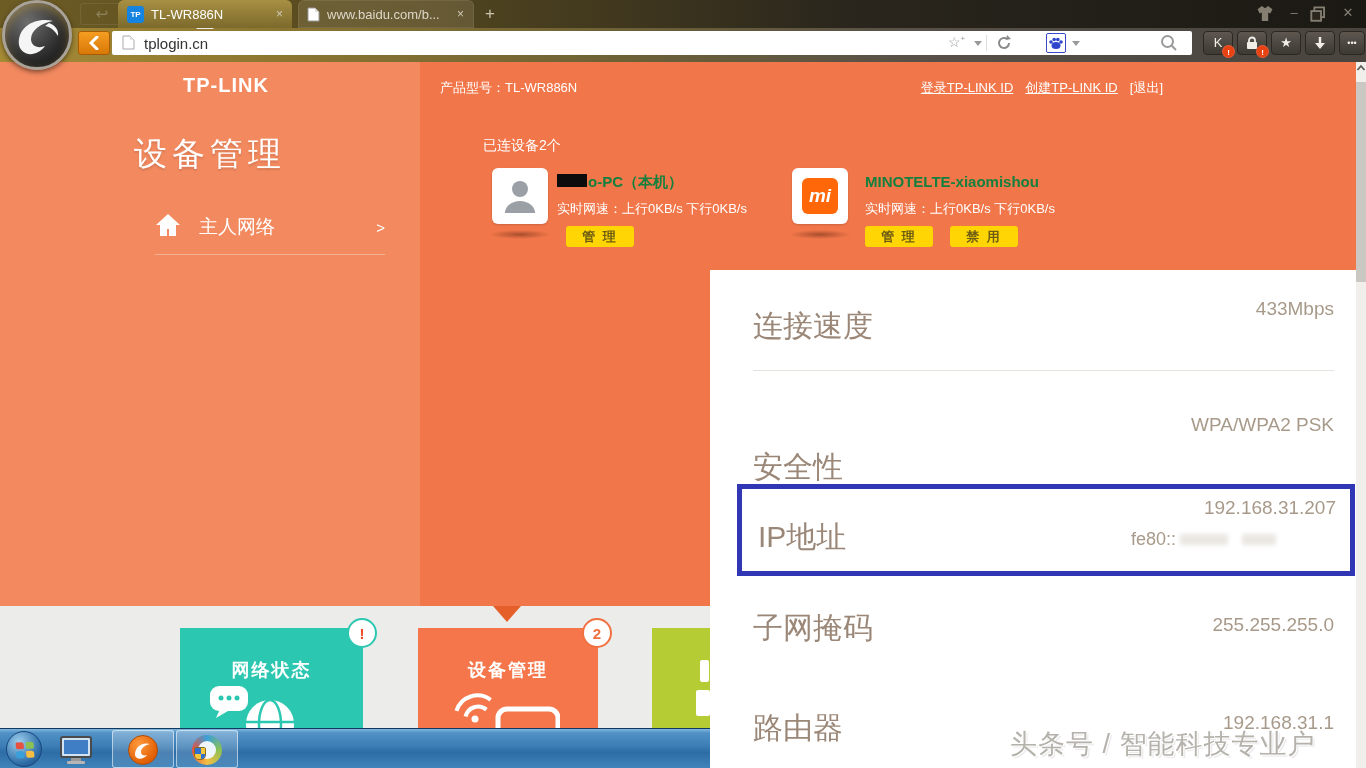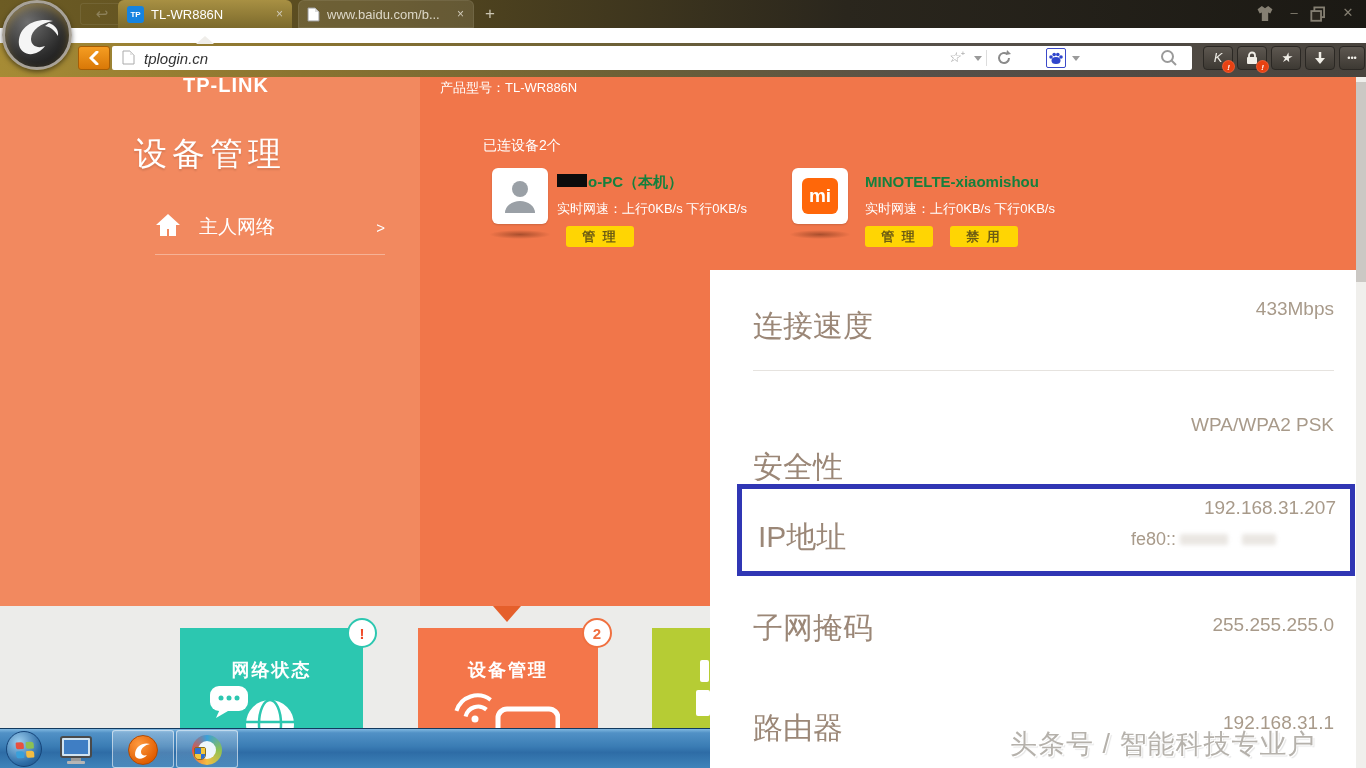--- a/index.html
+++ b/index.html
@@ -17,22 +17,22 @@
   .tab.inactive { left:298px; width:176px; background:rgba(215,205,165,.16); border:1px solid rgba(255,255,255,.08); }
   .tab-title { font-size:13px; color:#fff; white-space:nowrap; overflow:hidden; flex:1; margin-left:7px; }
   .tab.inactive .tab-title { color:#ddd8c8; }
   .tab-close { font-size:12px; color:#cfc9b8; margin:0 9px; cursor:default; }
   .tp-fav { width:17px; height:17px; margin-left:9px; border-radius:3px; background:#1583e0; color:#fff;
     font-size:8px; font-weight:bold; text-align:center; line-height:17px; flex:0 0 auto; }
   .newtab { left:480px; top:4px; width:20px; height:20px; color:#cbc5b2; font-size:17px; text-align:center; line-height:20px; }
   .tab-notch { left:196px; top:21px; width:0; height:0; border-left:9px solid transparent;
     border-right:9px solid transparent; border-bottom:8px solid #efede9; }
   .winbtn { top:5px; height:17px; color:#857f72; font-size:13px; text-align:center; line-height:16px; }
-  #toolbar { left:0; top:43px; width:1366px; height:34px; z-index:19;
-    background:linear-gradient(90deg,#a68b35 0%,#8a7430 22%,#6d6136 45%,#565049 68%,#49443e 100%);font-style:italic; }
+  #toolbar { left:0; top:28px; width:1366px; height:34px; z-index:19;
+    background:linear-gradient(90deg,#a68b35 0%,#8a7430 22%,#6d6136 45%,#565049 68%,#49443e 100%); }
   .backbtn { left:78px; top:3px; width:32px; height:24px; border-radius:3px;
     background:linear-gradient(#f59d22,#d97807); border:1px solid #a85d04; }
   .backbtn svg { display:block; margin:4px auto; }
   .urlbar { left:112px; top:3px; width:1080px; height:24px; background:#fff; border-radius:2px; }
   .url-ico { top:4px; }
   .star-add { left:946px; top:3px; color:#9a9a9a; font-size:14px; }
   .caret { width:0; height:0; border-left:4px solid transparent; border-right:4px solid transparent;
     border-top:5px solid #9a9a9a; }
   .paw-box { left:1046px; top:2px; width:20px; height:20px; border:1px solid #3b49c9; border-radius:2px; }
   .actbtn { top:3px; width:30px; height:24px; border-radius:4px; border:1px solid #2b2824;
@@ -113,20 +113,25 @@
 <body>
 
 <div id="screen">
 
   <div id="page" class="abs">
     <div class="abs side-bg"></div>
     <div class="abs main-bg"></div>
 
     <div class="abs brand">TP-LINK</div>
     <div class="abs model">产品型号：TL-WR886N</div>
+    <div class="abs acct">
+      <span class="lnk">登录TP-LINK ID</span>
+      <span class="lnk">创建TP-LINK ID</span>
+      <span>[退出]</span>
+    </div>
 
     <div class="abs side-title">设备管理</div>
 
     <div class="abs menu-row" style="top:152px;">
       <span class="menu-ico">
         <svg width="26" height="24" viewBox="0 0 26 24">
             <path d="M13 1 L1 12 h4 v11 h7 v-7 h2 v7 h7 V12 h4 Z" fill="#fff"></path>
           </svg>
       </span>
       <span>主人网络</span>
@@ -142,21 +147,21 @@
           <path d="M13 45 a15 12 0 0 1 30 0 Z" fill="#9aa0a6"></path>
         </svg>
     </div>
     <div class="abs dev-shadow" style="left:489px;"></div>
     <div class="abs dev-name" style="left:557px;">
       <span class="redact"></span><span>o-PC（本机）</span>
     </div>
     <div class="abs dev-speed" style="left:557px;">实时网速：上行0KB/s 下行0KB/s</div>
     <div class="abs ybtn" style="left:566px;">管 理</div>
 
-    <div class="abs dev-ico" style="left:792px;">
+    <div class="abs dev-ico" style="left:792px;font-style:italic;">
       <div class="abs mi-logo">mi</div>
     </div>
     <div class="abs dev-shadow" style="left:789px;"></div>
     <div class="abs dev-name" style="left:865px;">MINOTELTE-xiaomishou</div>
     <div class="abs dev-speed" style="left:865px;">实时网速：上行0KB/s 下行0KB/s</div>
     <div class="abs ybtn" style="left:865px;">管 理</div>
     <div class="abs ybtn" style="left:950px;">禁 用</div>
 
     <div class="abs notch"></div>
 

